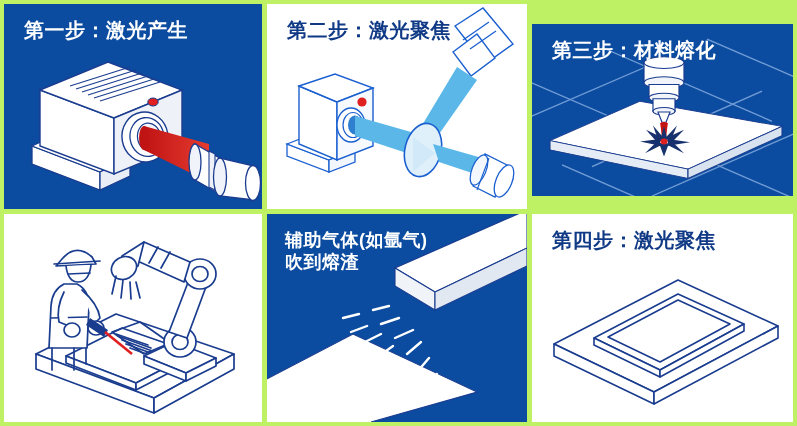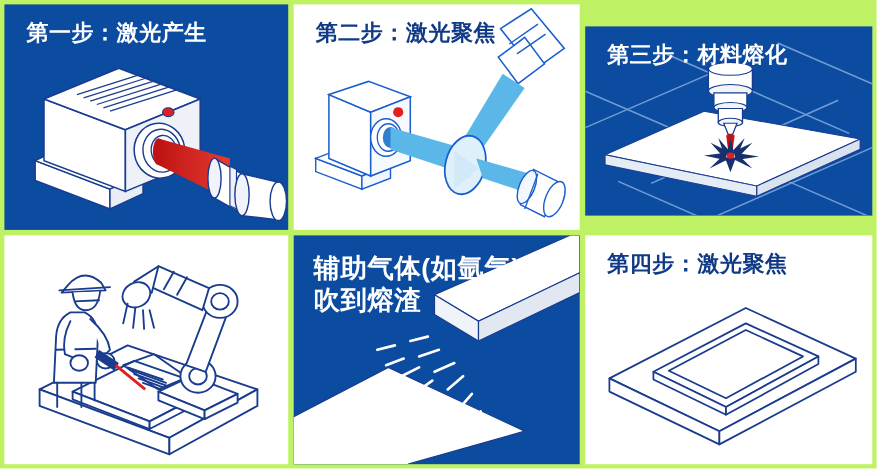--- a/index.html
+++ b/index.html
@@ -25,21 +25,21 @@
   #panel-6{left:532px;top:214px; width:261px;height:208px;}
 
   .panel-title{
     position:absolute;left:20px;top:14px;
     font-size:20px;font-weight:bold;line-height:1.22;
     letter-spacing:0.5px;white-space:pre-line;
     z-index:5;
   }
   .panel.blue .panel-title{color:#ffffff;}
   .panel.white .panel-title{color:#103a86;}
-  #panel-5 .panel-title{font-size:24px;top:16px;left:18px;}
+  #panel-5 .panel-title{font-size:18px;top:16px;left:18px;}
 
   .art{position:absolute;left:0;top:0;width:100%;height:100%;}
   .art svg{display:block;width:100%;height:100%;}
 </style>
 </head>
 <body>
 
 <div id="infographic">
 
   <div class="panel blue" id="panel-1">

